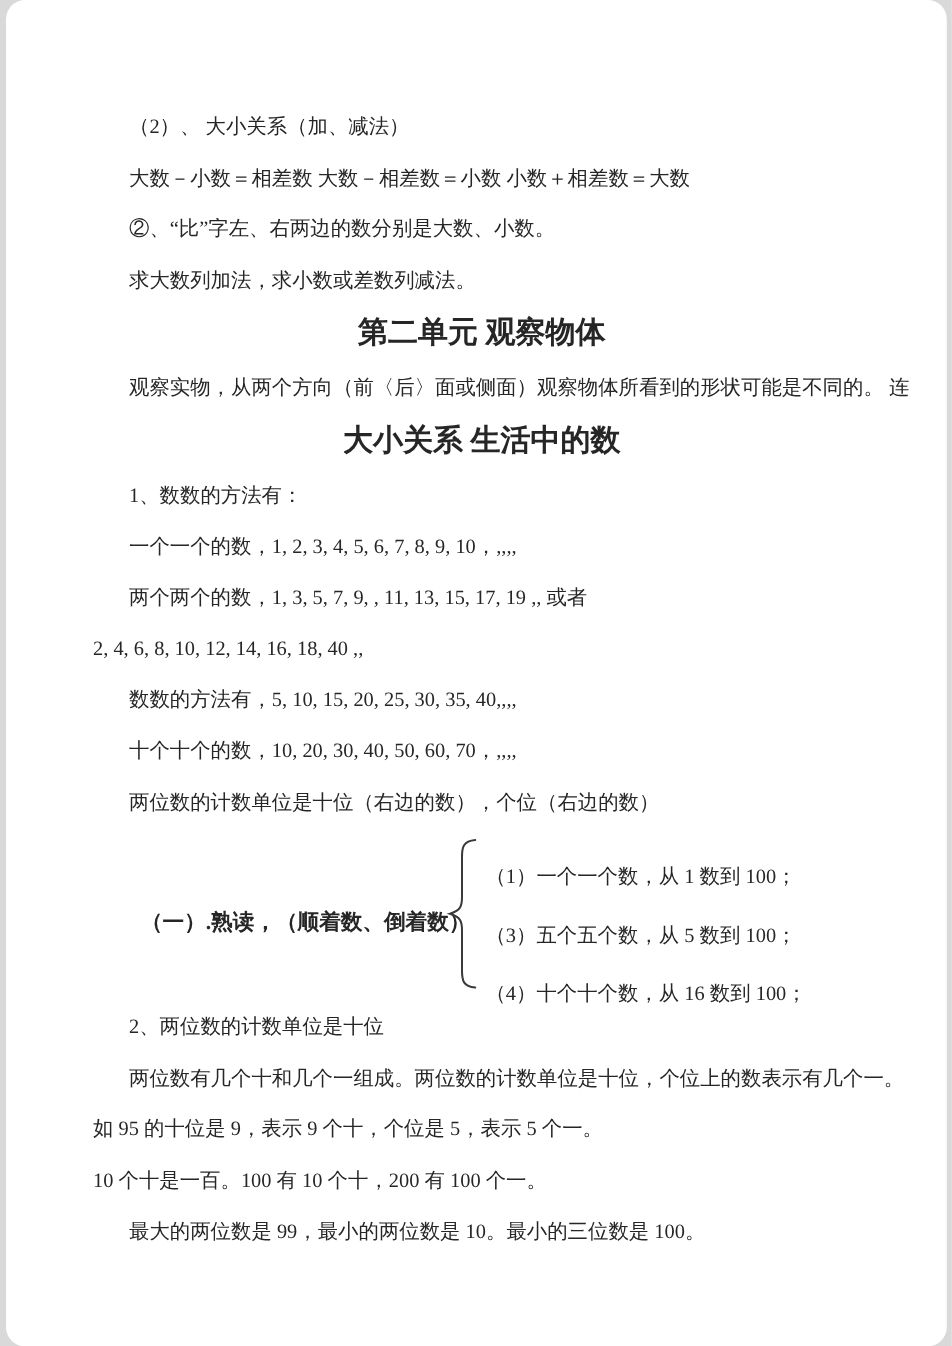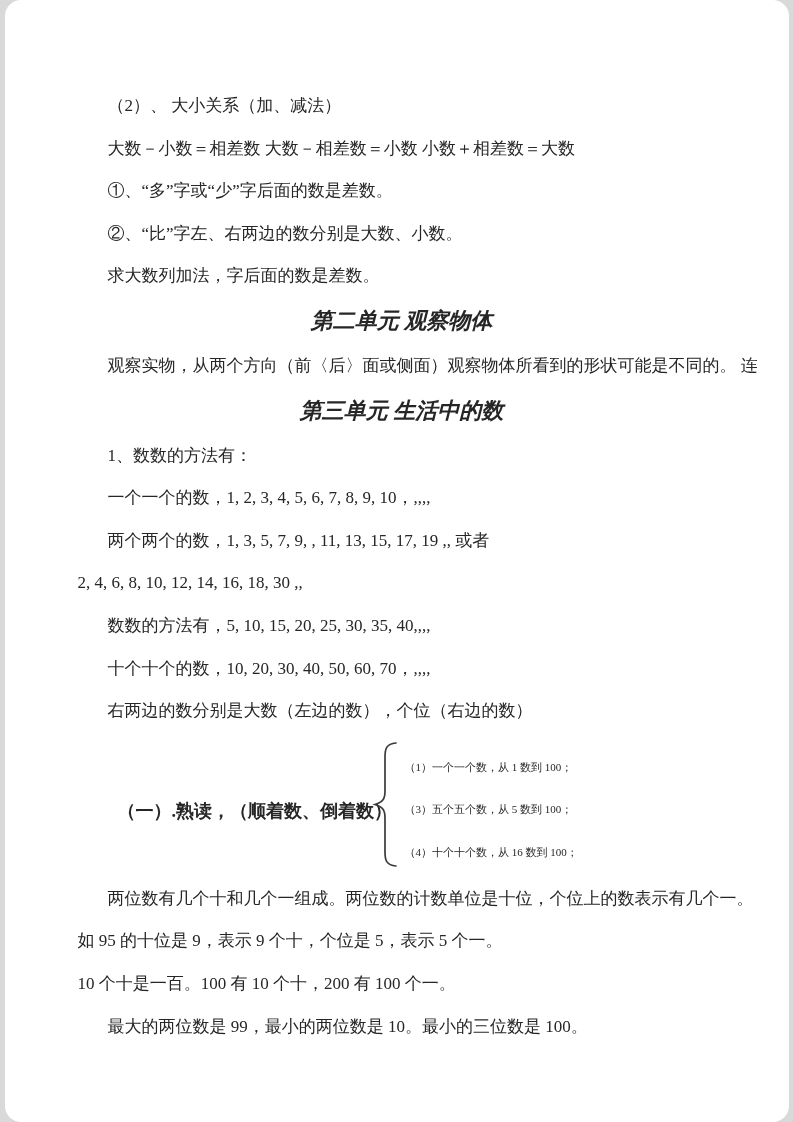--- a/index.html
+++ b/index.html
@@ -10,71 +10,71 @@
     overflow:hidden;
     margin:0 auto;
     font-family:"Liberation Serif","DejaVu Serif",serif;
     color:#262626;
     border-radius:16px;
   }
   .content { position:absolute; left:73px; top:76px; width:648px; }
   .line { font-size:17px; line-height:25.6px; white-space:nowrap; }
   .ind  { padding-left:30px; }
   .heading {
-    font-size:22px; font-weight:bold; text-align:center;
-    line-height:30px; white-space:nowrap;font-style:italic;
+    font-size:25px; font-weight:bold; text-align:center;
+    line-height:30px; white-space:nowrap;
   }
   .heading-u2 { margin:3px 0 7px 0; }
   .heading-u3 { margin:9px 0 9px 0; }
   .figure { position:relative; height:128px; margin:3px 0 10px 0; }
   .figure-label {
     position:absolute; left:40px; top:58px;
     font-size:18px; font-weight:bold; white-space:nowrap;
   }
   .figure-brace { position:absolute; left:292px; top:0; width:30px; height:127px; }
   .figure-items { position:absolute; left:327px; top:0; }
-  .figure-item { font-size:11px; line-height:31.5px; white-space:nowrap; }
+  .figure-item { font-size:17px; line-height:31.5px; white-space:nowrap; }
 </style>
 </head>
 <body>
 
 <div class="page">
   <div class="content">
 
     <p class="line ind">（2）、 大小关系（加、减法）</p>
     <p class="line ind">大数－小数＝相差数 大数－相差数＝小数 小数＋相差数＝大数</p>
-    <p class="line ind">①、“多”字或“少”字后面的数是差数。</p>
     <p class="line ind">②、“比”字左、右两边的数分别是大数、小数。</p>
-    <p class="line ind">求大数列加法，字后面的数是差数。</p>
+    <p class="line ind">求大数列加法，求小数或差数列减法。</p>
 
     <div class="heading heading-u2">第二单元 观察物体</div>
 
     <p class="line ind">观察实物，从两个方向（前〈后〉面或侧面）观察物体所看到的形状可能是不同的。 连</p>
 
-    <div class="heading heading-u3">第三单元 生活中的数</div>
+    <div class="heading heading-u3">大小关系 生活中的数</div>
 
     <p class="line ind">1、数数的方法有：</p>
     <p class="line ind">一个一个的数，1, 2, 3, 4, 5, 6, 7, 8, 9, 10，,,,,</p>
     <p class="line ind">两个两个的数，1, 3, 5, 7, 9, , 11, 13, 15, 17, 19  ,,  或者</p>
-    <p class="line">2, 4, 6, 8, 10, 12, 14, 16, 18, 30  ,,</p>
+    <p class="line">2, 4, 6, 8, 10, 12, 14, 16, 18, 40  ,,</p>
     <p class="line ind">数数的方法有，5, 10, 15, 20, 25, 30, 35, 40,,,,</p>
     <p class="line ind">十个十个的数，10, 20, 30, 40, 50, 60, 70，,,,,</p>
-    <p class="line ind">右两边的数分别是大数（左边的数），个位（右边的数）</p>
+    <p class="line ind">两位数的计数单位是十位（右边的数），个位（右边的数）</p>
 
     <div class="figure">
       <div class="figure-label">（一）.熟读，（顺着数、倒着数）</div>
       <svg class="figure-brace" viewBox="0 0 30 127" xmlns="http://www.w3.org/2000/svg">
         <path d="M 26 2 C 16 3 15 8 15 16 L 15 50 C 15 58 13 61 5 63.5 C 13 66 15 69 15 77 L 15 111 C 15 119 16 124 26 125" fill="none" stroke="#3a3a3a" stroke-width="1.7" stroke-linecap="round"></path>
       </svg>
       <div class="figure-items">
         <p class="figure-item">（1）一个一个数，从 1 数到 100；</p>
         <p class="figure-item">（3）五个五个数，从 5 数到 100；</p>
         <p class="figure-item">（4）十个十个数，从 16 数到 100；</p>
       </div>
     </div>
 
+    <p class="line ind">2、两位数的计数单位是十位</p>
     <p class="line ind">两位数有几个十和几个一组成。两位数的计数单位是十位，个位上的数表示有几个一。</p>
     <p class="line">如 95 的十位是 9，表示 9 个十，个位是 5，表示 5 个一。</p>
     <p class="line">10 个十是一百。100 有 10 个十，200 有 100 个一。</p>
     <p class="line ind">最大的两位数是 99，最小的两位数是 10。最小的三位数是 100。</p>
 
   </div>
 </div>
 
 </body></html>

